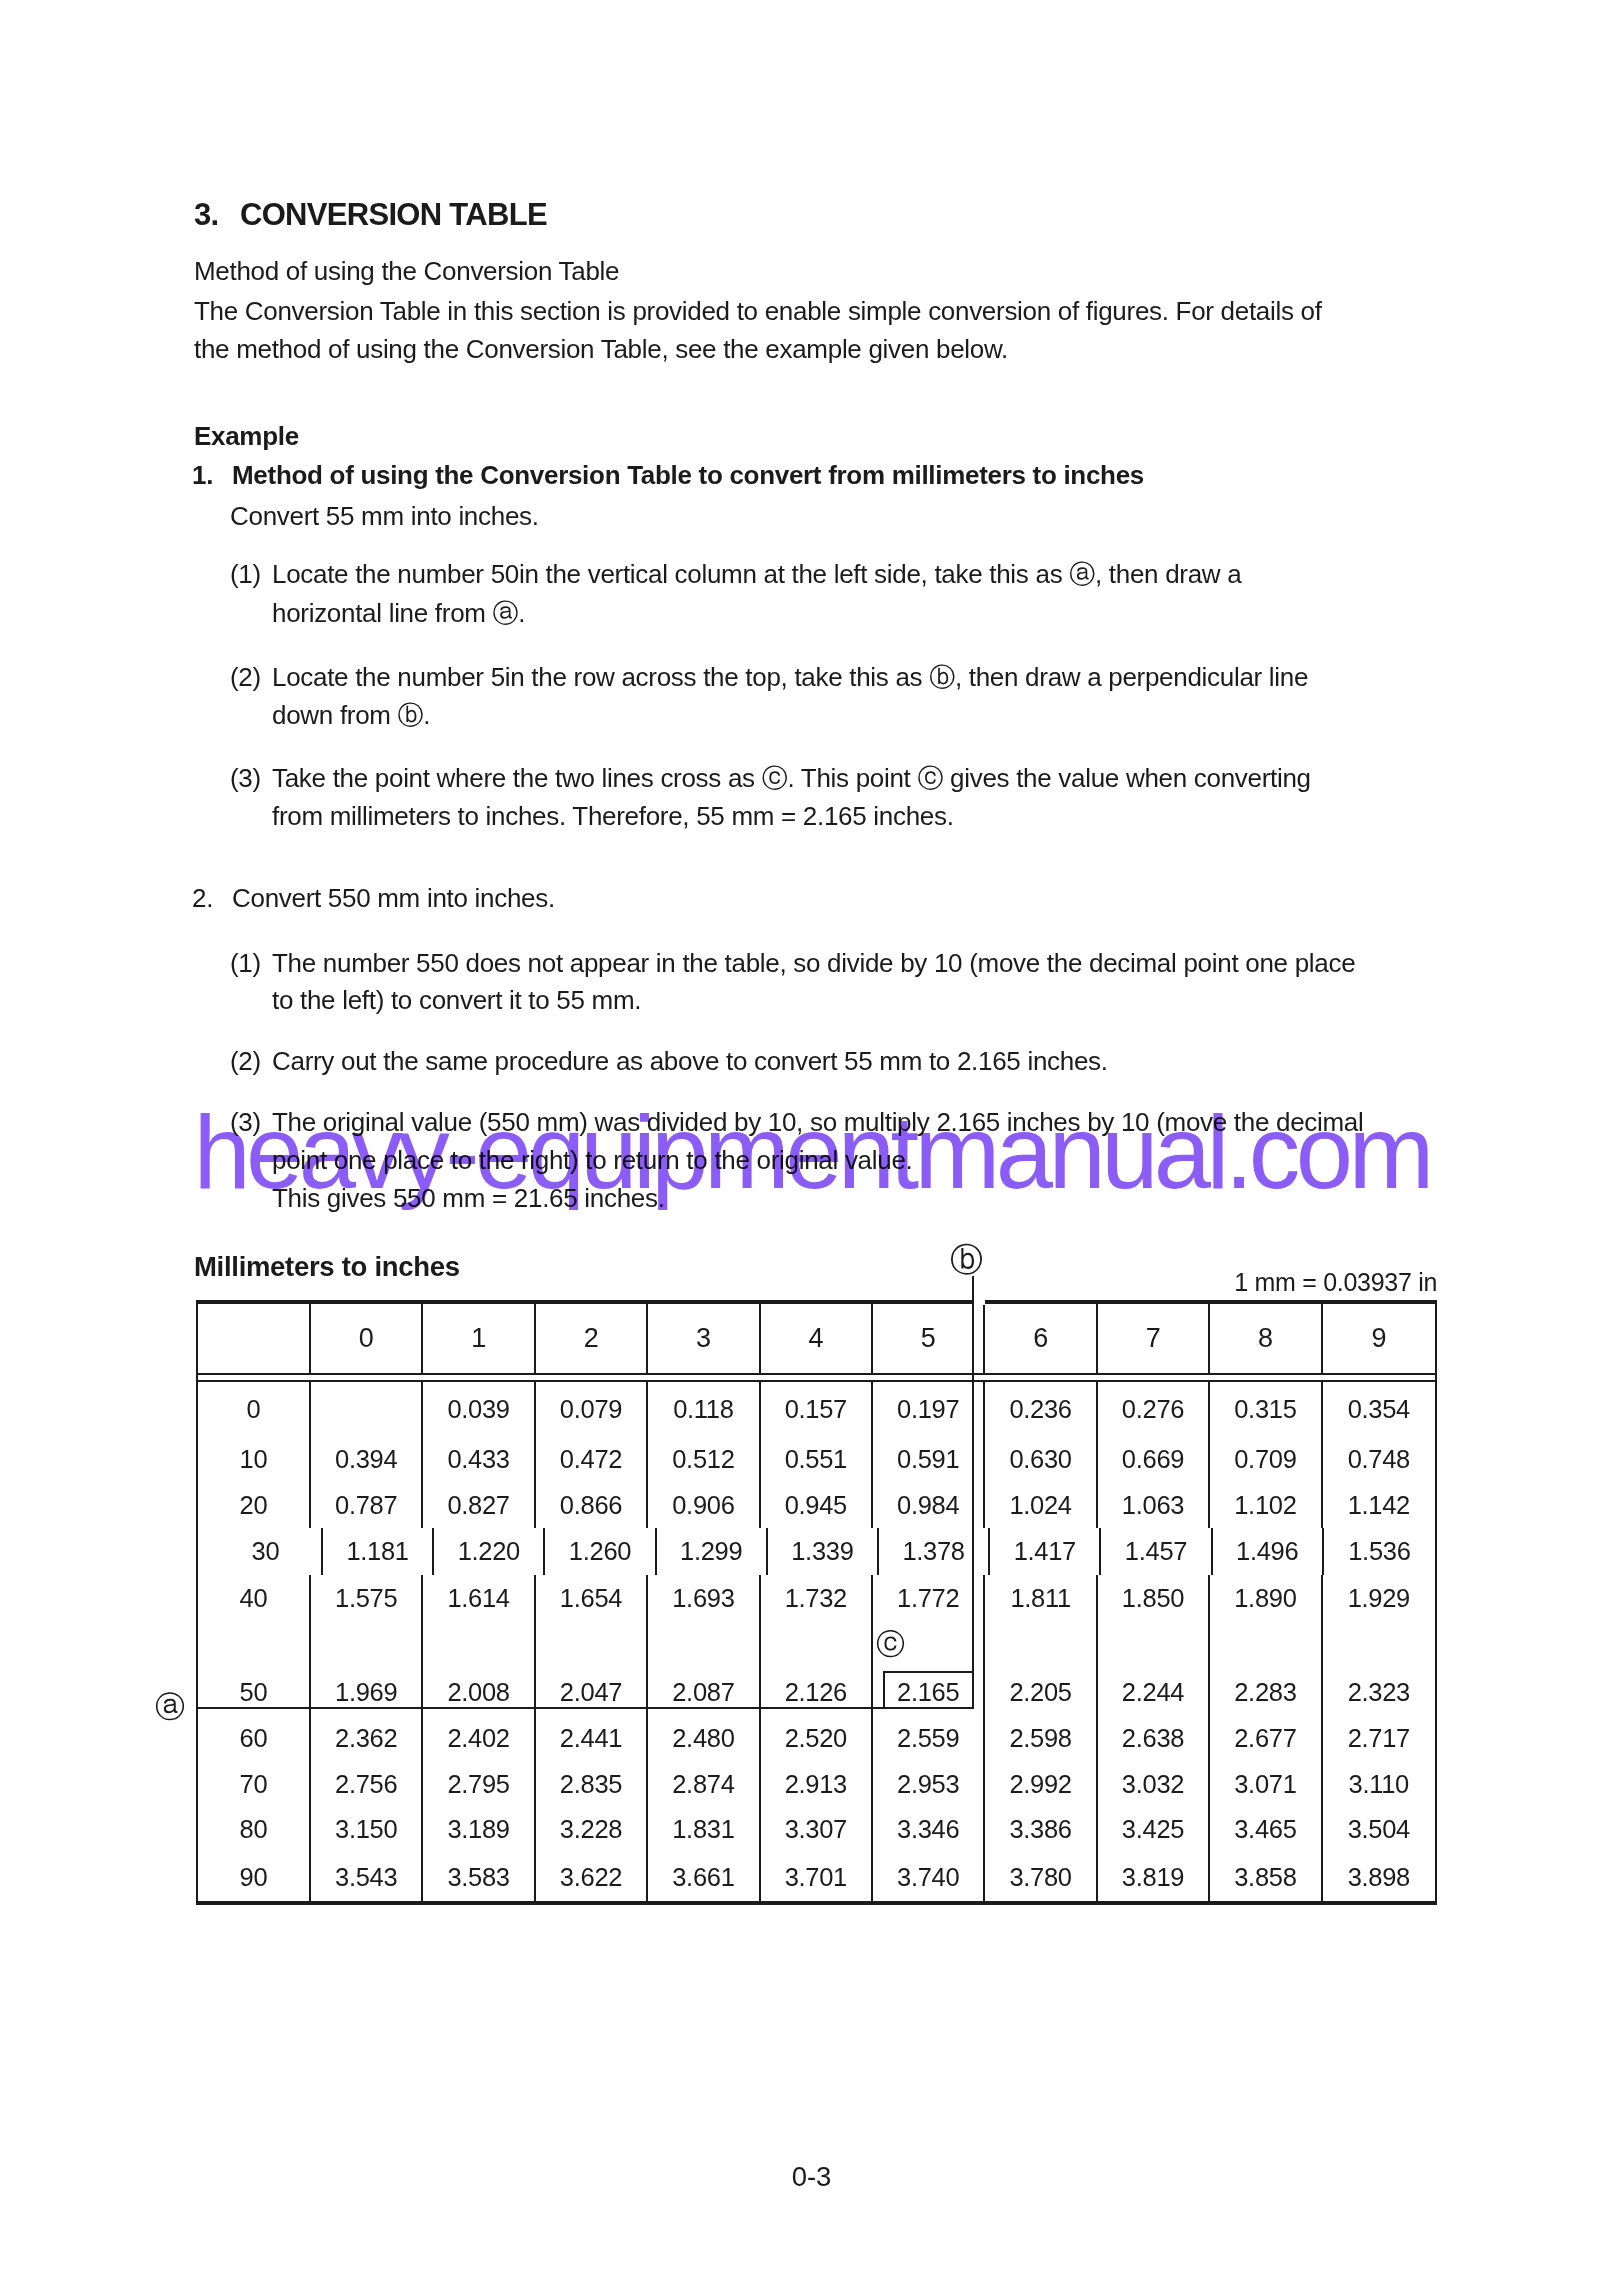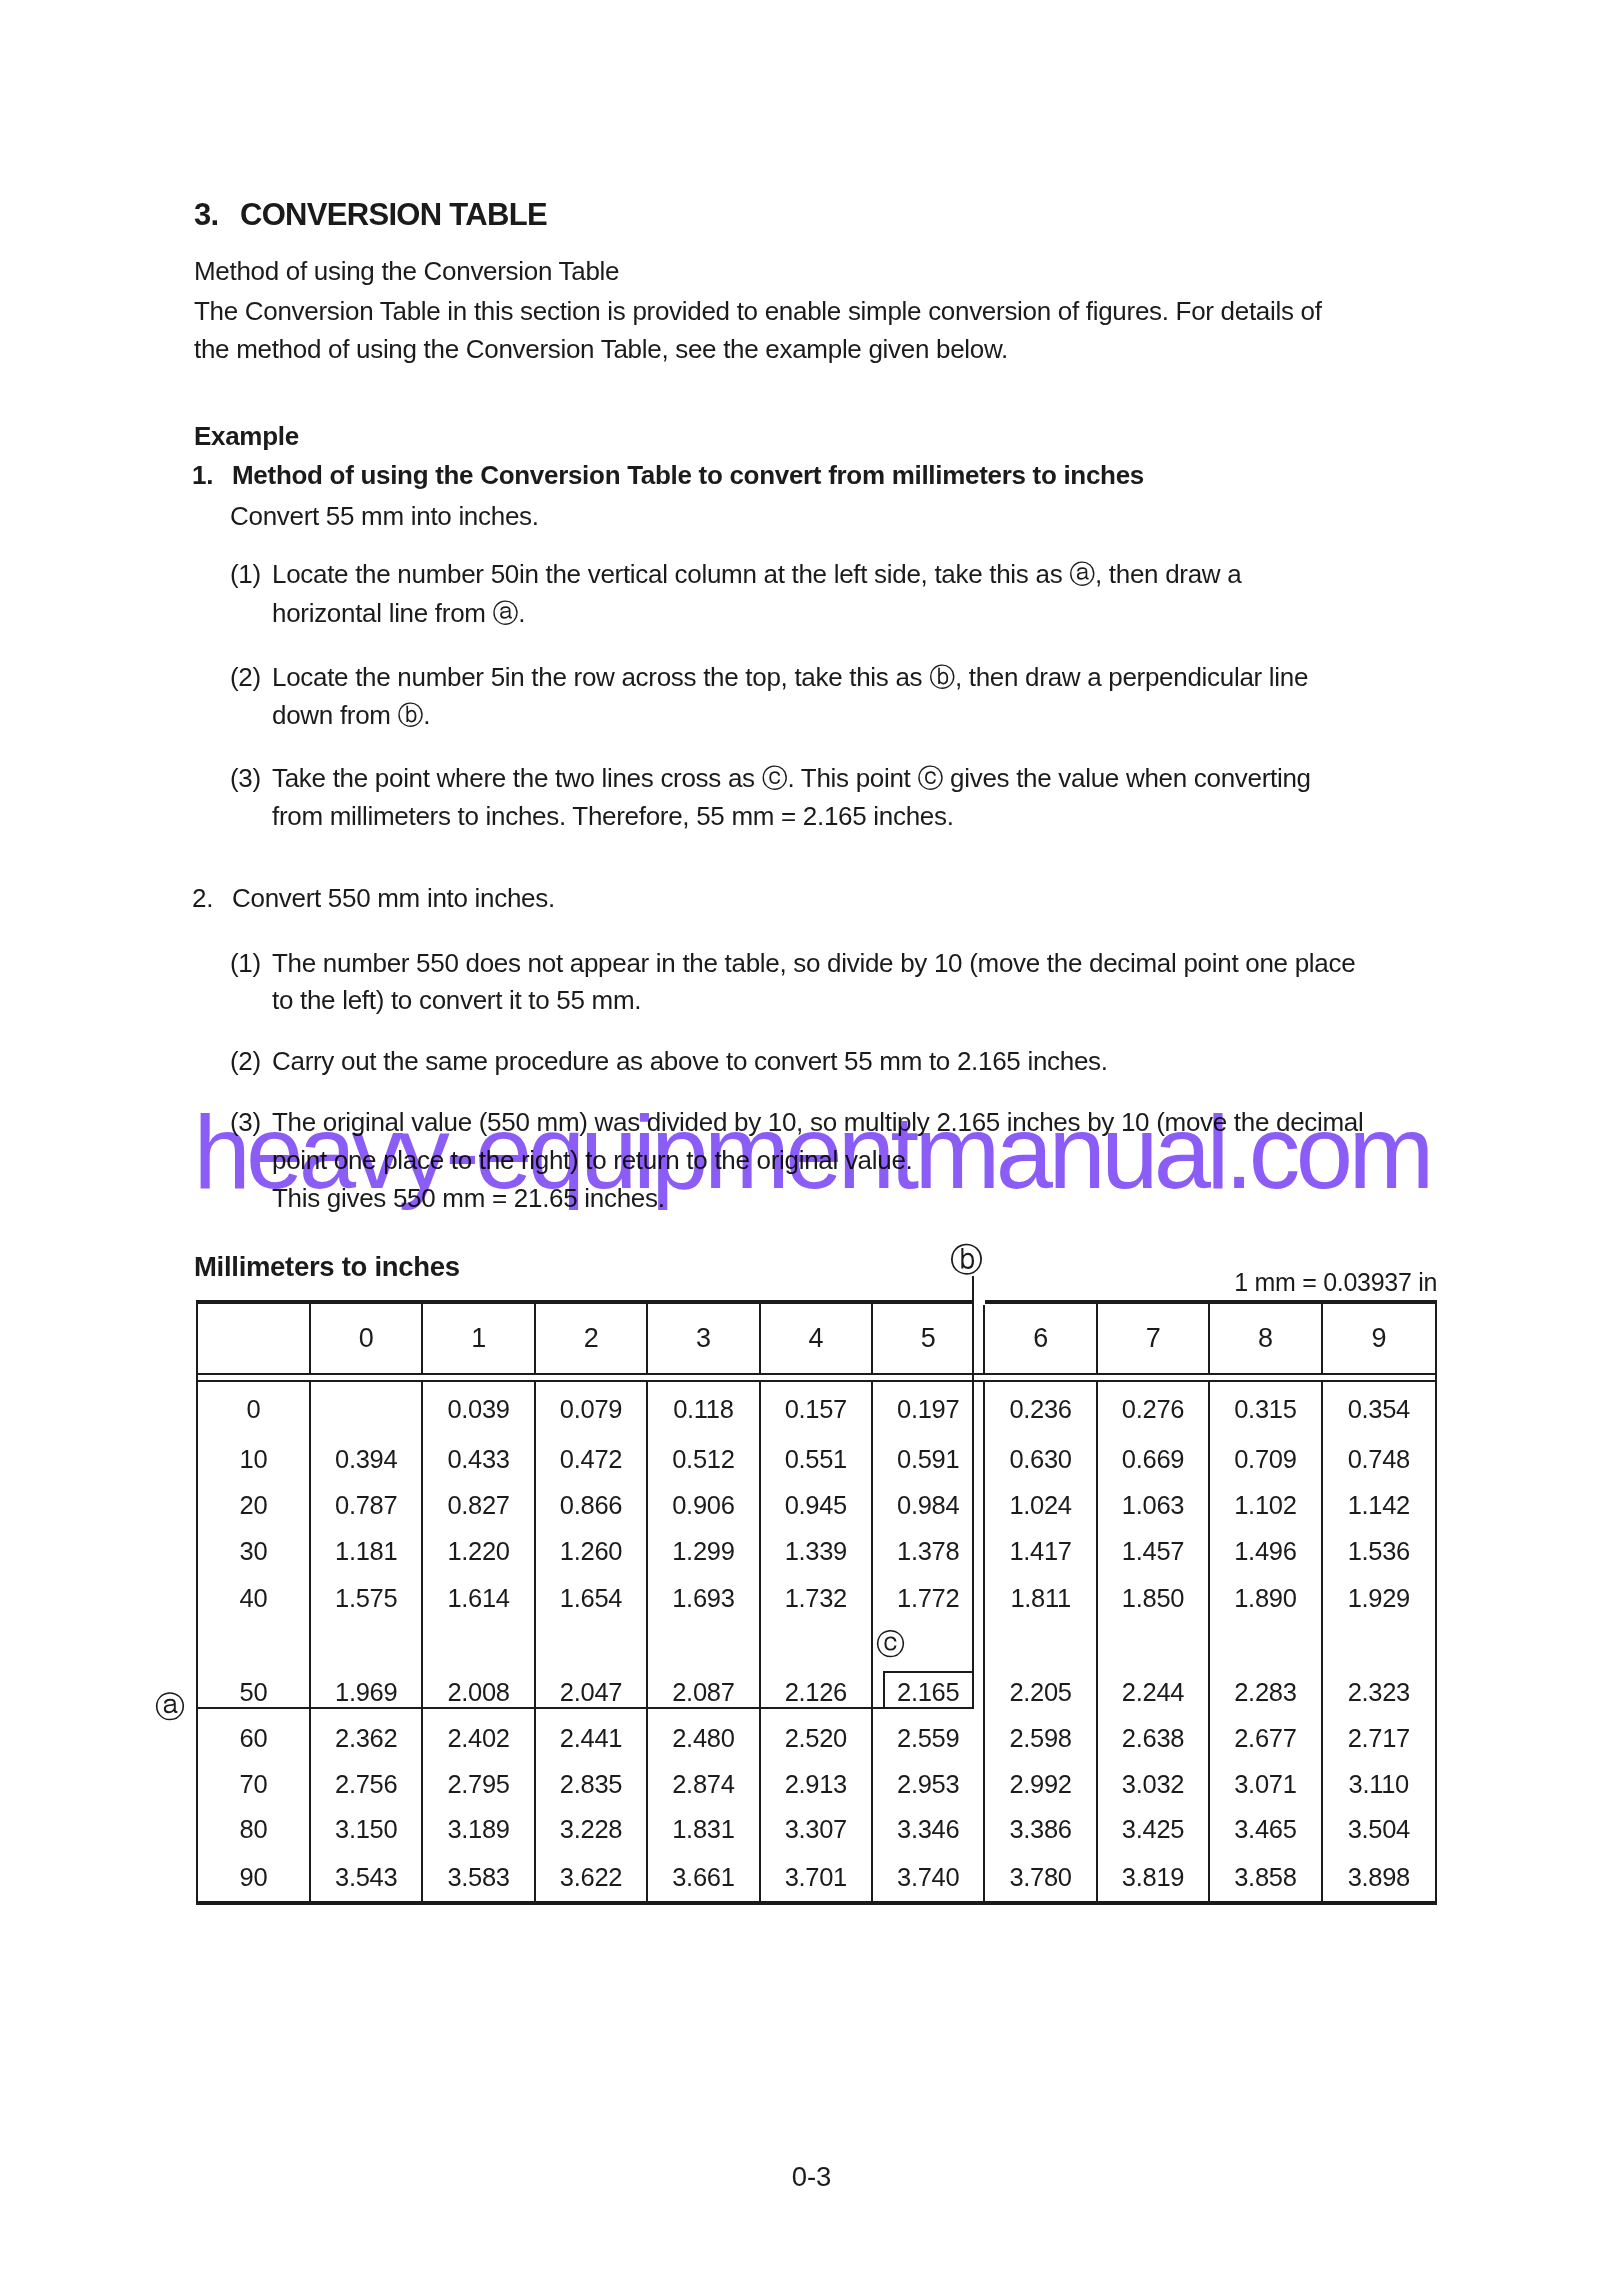--- a/index.html
+++ b/index.html
@@ -33,21 +33,21 @@
     display:grid; grid-template-columns:113px repeat(10,1fr);
   }
   .dline { position:absolute; left:0; width:100%; height:2px; background:#1b1b1b; }
   .dline.d1 { top:73px; }
   .dline.d2 { top:80px; }
   .tbody { position:absolute; left:0; top:82px; width:100%; display:flex; flex-direction:column; }
   .trow { display:grid; grid-template-columns:113px repeat(10,1fr); }
   .trow:nth-child(1)  { height:54px; }
   .trow:nth-child(2)  { height:46px; }
   .trow:nth-child(3)  { height:46px; }
-  .trow:nth-child(4)  { height:47px; }
+  .trow:nth-child(4)  { height:47px;padding-left:12px; }
   .trow:nth-child(5)  { height:46px; }
   .trow:nth-child(6)  { height:48px; }
   .trow:nth-child(7)  { height:46px; }
   .trow:nth-child(8)  { height:47px; }
   .trow:nth-child(9)  { height:44px; }
   .trow:nth-child(10) { height:46px; }
   .trow:nth-child(11) { height:50px; }
   .cell {
     border-right:2px solid #1b1b1b; box-sizing:border-box;
     display:flex; align-items:center; justify-content:center;

